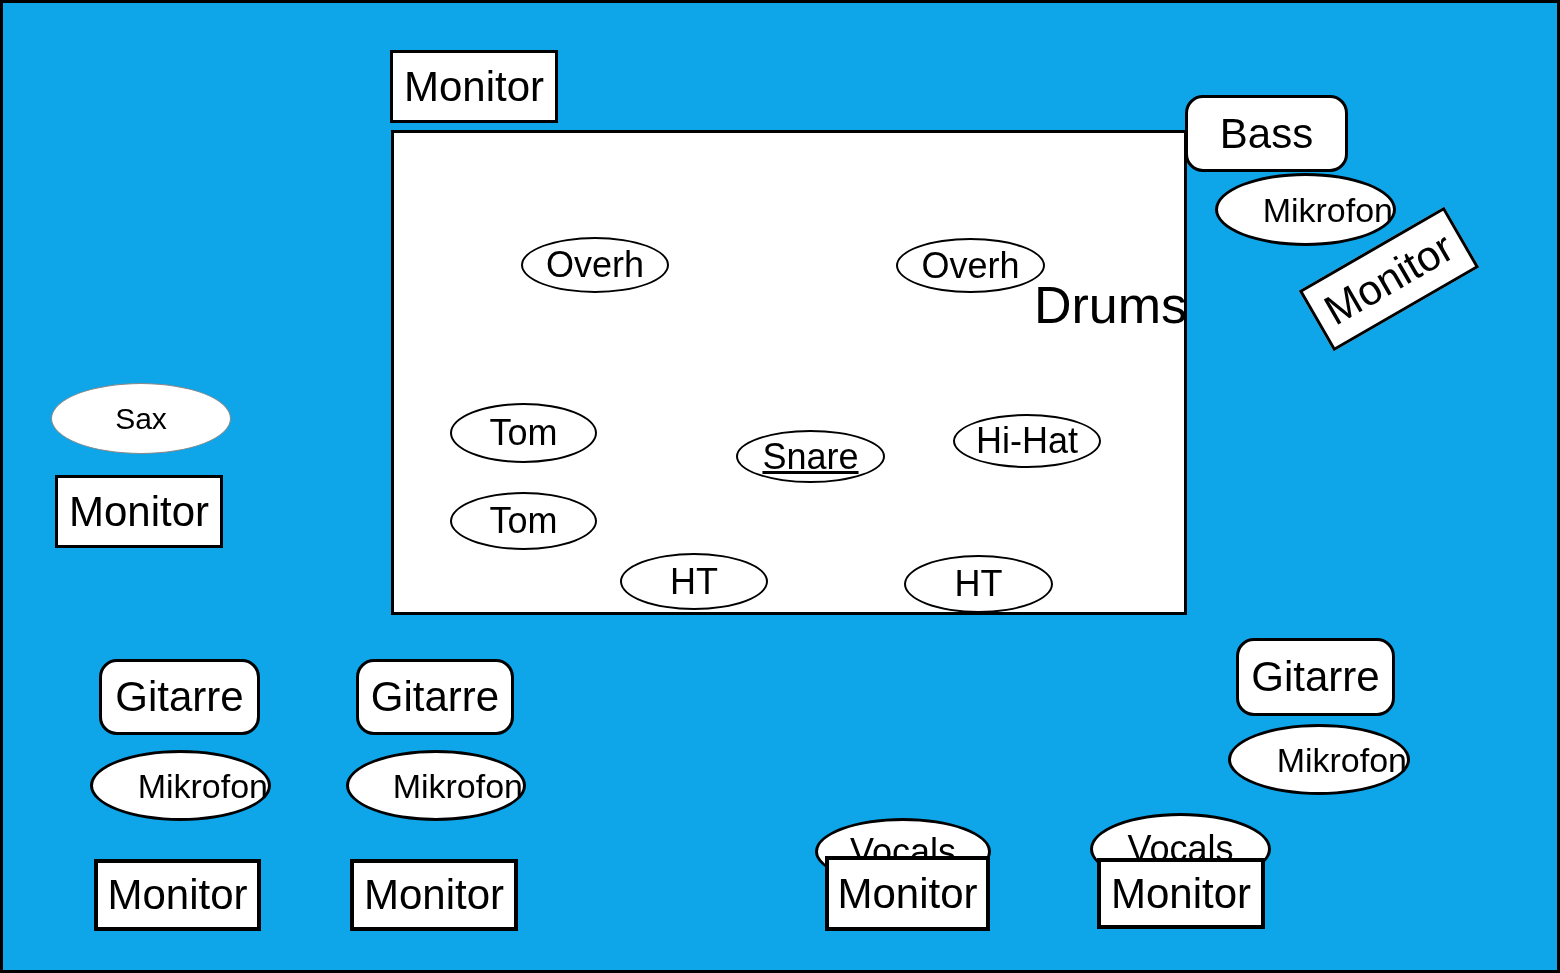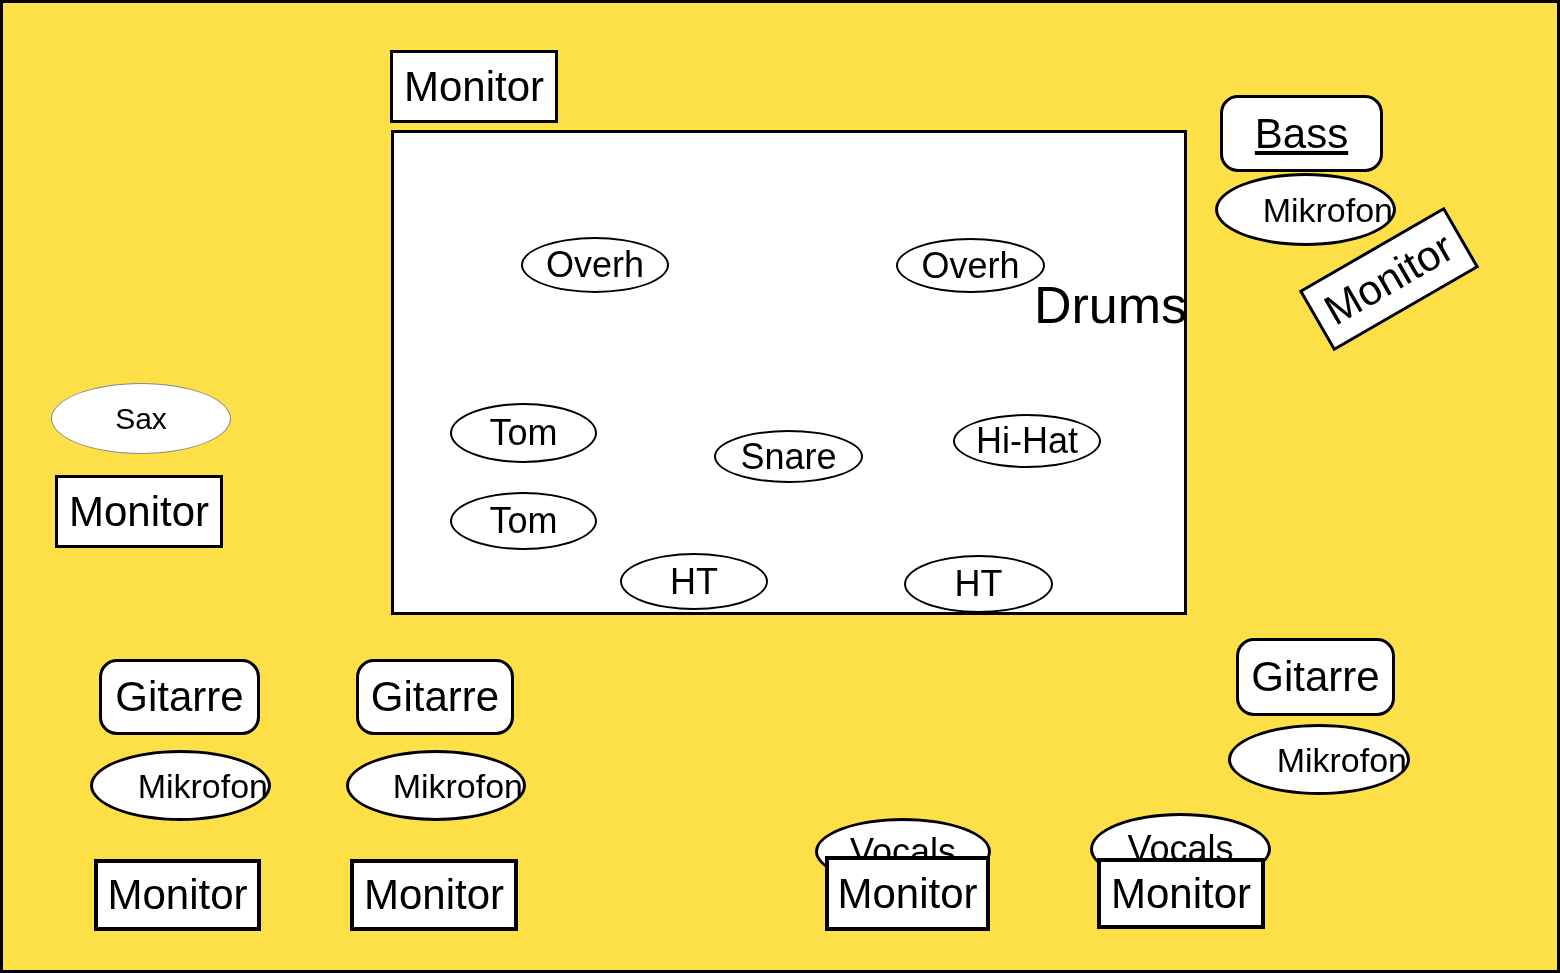--- a/index.html
+++ b/index.html
@@ -1,20 +1,20 @@
 <!DOCTYPE html>
 <html><head>
 <meta charset="utf-8">
 <style>
   html, body { margin: 0; padding: 0; background: #fff; }
   #stage {
     position: relative;
     width: 1560px;
     height: 973px;
-    background: #fde047;
+    background: #0ea5e9;
     border: 3px solid #000;
     box-sizing: border-box;
     overflow: hidden;
     font-family: "Liberation Sans", sans-serif;
     color: #000;
   }
   .shape {
     position: absolute;
     box-sizing: border-box;
     background: #fff;
@@ -68,37 +68,37 @@
 
   <div class="shape ellipse fs-ell" style="left:518px; top:187px; width:148px; height:56px;">
     <span>Overh</span>
   </div>
   <div class="shape ellipse fs-ell" style="left:893px; top:188px; width:149px; height:55px;">
     <span>Overh</span>
   </div>
   <div class="shape ellipse fs-ell" style="left:447px; top:353px; width:147px; height:60px;">
     <span>Tom</span>
   </div>
-  <div class="shape ellipse fs-ell" style="left:711px; top:380px; width:149px; height:53px;">
+  <div class="shape ellipse fs-ell" style="left:733px; top:380px; width:149px; height:53px;text-decoration:underline;">
     <span>Snare</span>
   </div>
   <div class="shape ellipse fs-ell" style="left:950px; top:364px; width:148px; height:54px;">
     <span>Hi-Hat</span>
   </div>
   <div class="shape ellipse fs-ell" style="left:447px; top:442px; width:147px; height:58px;">
     <span>Tom</span>
   </div>
   <div class="shape ellipse fs-ell" style="left:617px; top:503px; width:148px; height:57px;">
     <span>HT</span>
   </div>
   <div class="shape ellipse fs-ell" style="left:901px; top:505px; width:149px; height:58px;">
     <span>HT</span>
   </div>
 
-  <div class="shape rounded fs-box" style="left:1217px; top:92px; width:163px; height:77px;text-decoration:underline;">
+  <div class="shape rounded fs-box" style="left:1182px; top:92px; width:163px; height:77px;">
     <span>Bass</span>
   </div>
   <div class="shape ellipse-bold fs-mik" style="left:1212px; top:170px; width:181px; height:73px;">
     <span>Mikrofon</span>
   </div>
   <div class="shape rect fs-box rotated" style="left:1302px; top:241px; width:168px; height:70px;">
     <span>Monitor</span>
   </div>
 
   <div class="shape ellipse-thin fs-sax" style="left:48px; top:380px; width:180px; height:71px;">

